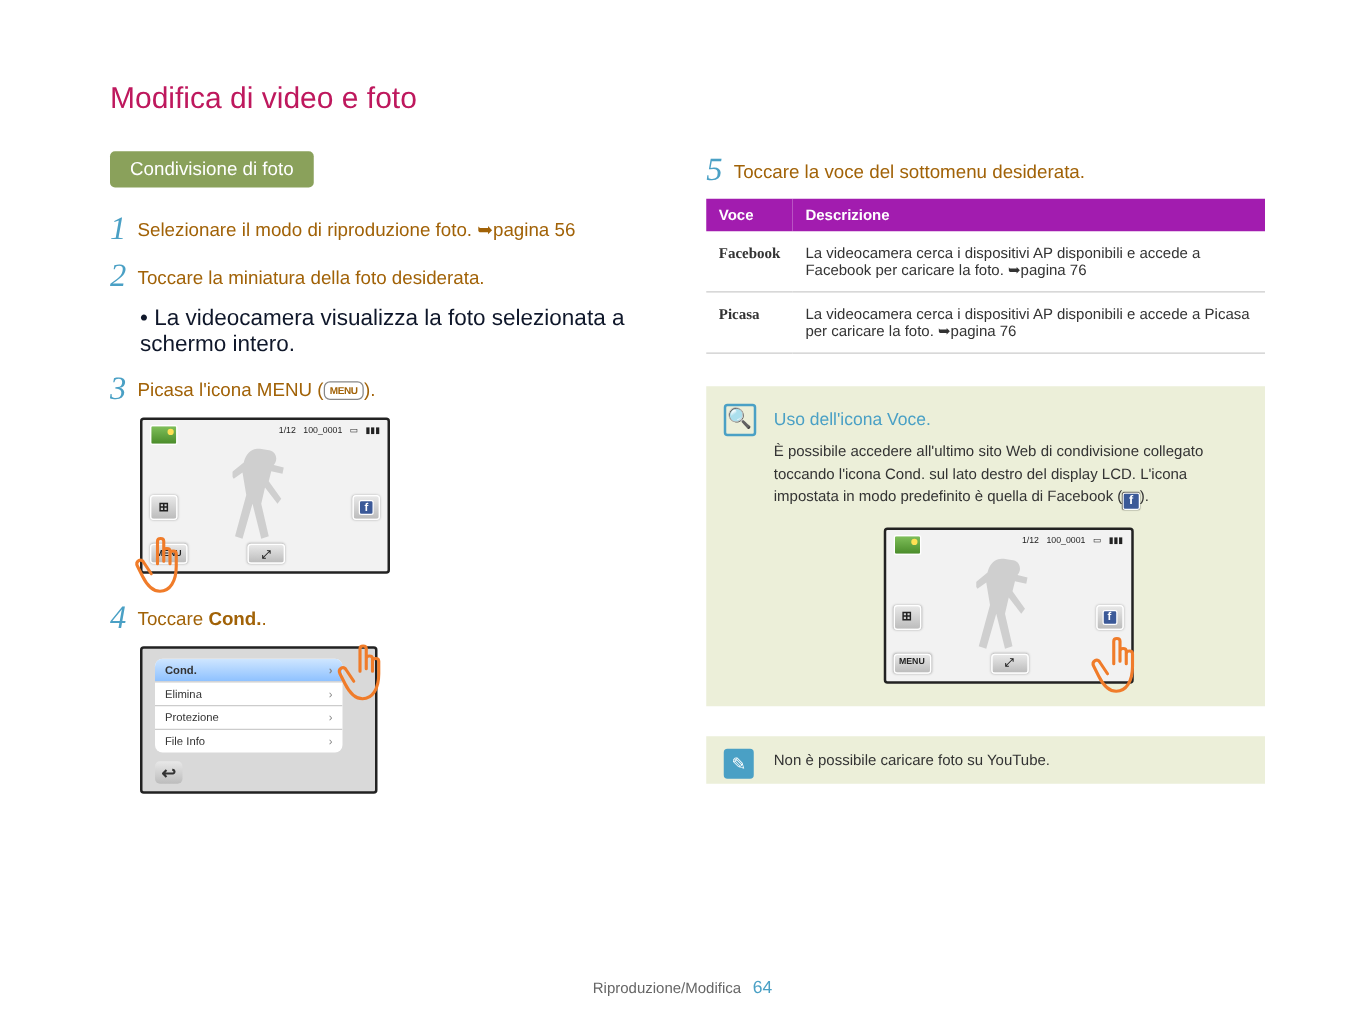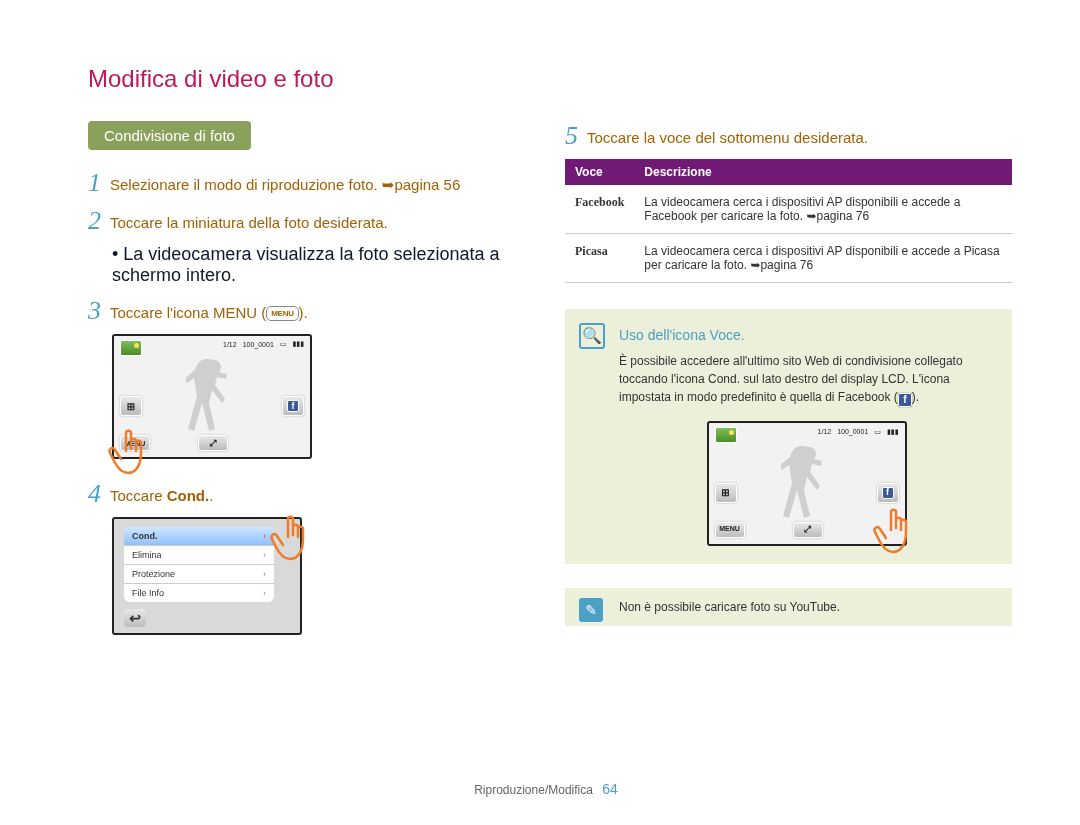--- a/index.html
+++ b/index.html
@@ -143,21 +143,21 @@
     display:flex;align-items:center;justify-content:center;
     font-size:14px;font-weight:bold;
   }
 
   
   table.desc {
     width:100%; border-collapse:collapse; font-size:12px;
     margin-top:4px;
   }
   table.desc th{
-    background:#701a75; color:#fff; text-align:left;
+    background:#a21caf; color:#fff; text-align:left;
     font-weight:bold; padding:6px 10px; font-size:12px;
   }
   table.desc td{
     padding:10px 10px; vertical-align:top;
     border-bottom:1px solid #ccc;
   }
   table.desc td.k{font-weight:bold; white-space:nowrap;font-family:Liberation Serif, serif;}
 
   
   .tip {
@@ -225,21 +225,21 @@
 
       <div class="step">
         <div class="num">2</div>
         <div class="body">Toccare la miniatura della foto desiderata.</div>
       </div>
       <div class="sub-bullet">La videocamera visualizza la foto selezionata a schermo intero.</div>
 
       <div class="step">
         <div class="num">3</div>
         <div class="body">
-          <span>Toccare l'icona MENU (</span><span class="menu-chip">MENU</span><span>).</span>
+          <span>Picasa l'icona MENU (</span><span class="menu-chip">MENU</span><span>).</span>
         </div>
       </div>
 
       
       <div class="lcd">
         <div class="thumb-icon"></div>
         <div class="topbar">
           <span>1/12</span>
           <span>100_0001</span>
           <span>▭</span>

